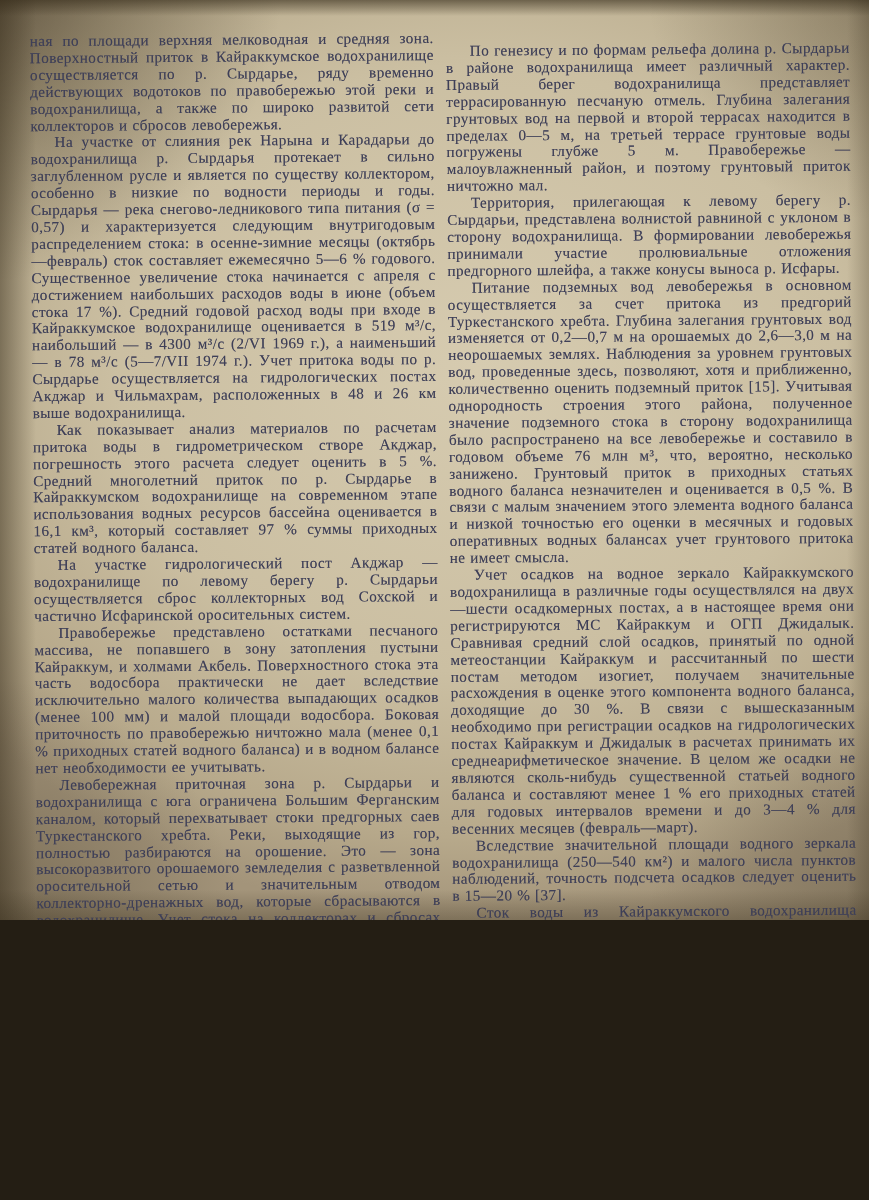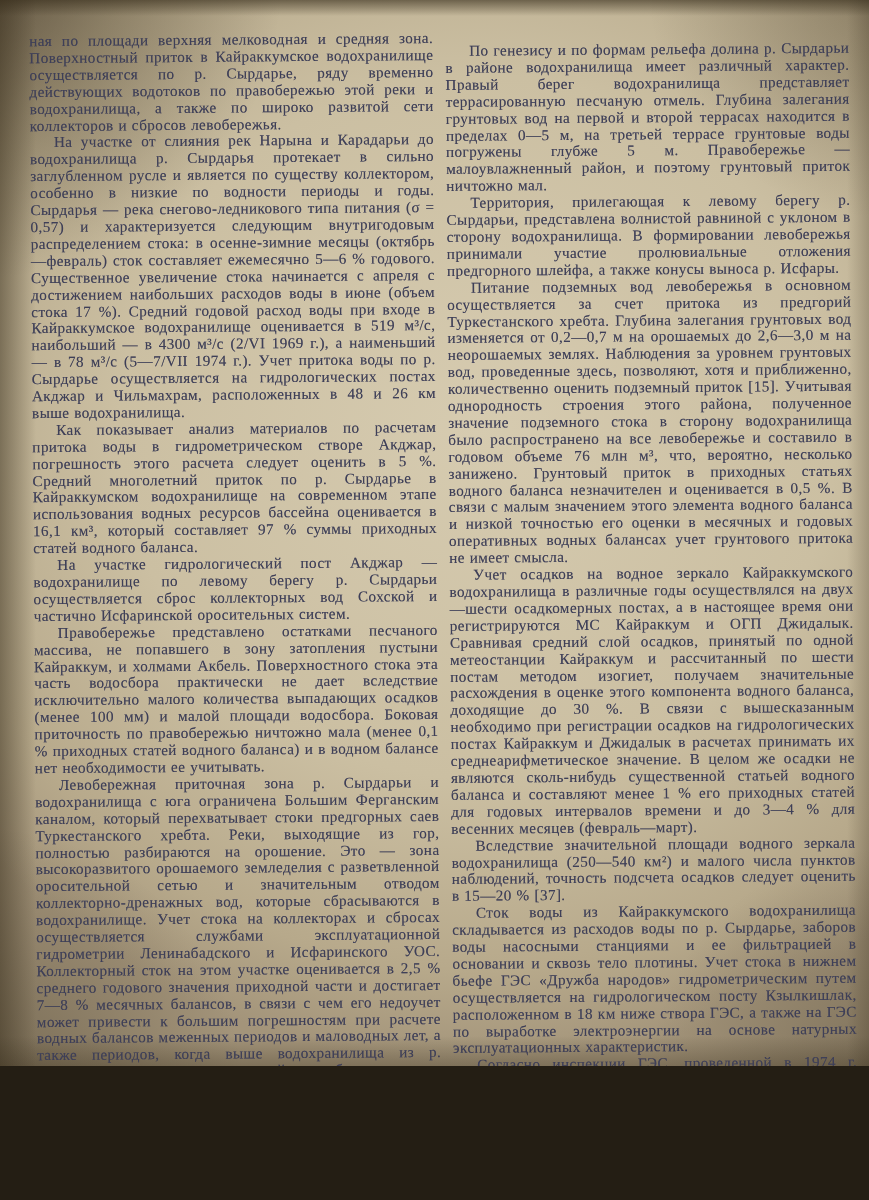--- a/index.html
+++ b/index.html
@@ -3,21 +3,21 @@
 <meta charset="utf-8">
 <style>
   html, body {
     margin: 0;
     padding: 0;
     background: #241e14;
   }
   .photo {
     position: relative;
     width: 869px;
-    height: 1066px;
+    height: 920px;
     overflow: hidden;
     font-family: "Liberation Serif", "DejaVu Serif", serif;
     
     background:
       linear-gradient(180deg, rgba(56,46,28,0.62), rgba(56,46,28,0) 16px),
       linear-gradient(90deg, rgba(56,46,28,0.50), rgba(56,46,28,0) 36px),
       linear-gradient(270deg, rgba(56,46,28,0.26), rgba(56,46,28,0) 22px),
       linear-gradient(0deg, rgba(56,46,28,0.34), rgba(56,46,28,0) 30px),
       radial-gradient(circle at -2% -2%, rgba(44,35,19,0.55), rgba(44,35,19,0) 300px),
       radial-gradient(circle at 102% -2%, rgba(44,35,19,0.32), rgba(44,35,19,0) 240px),

